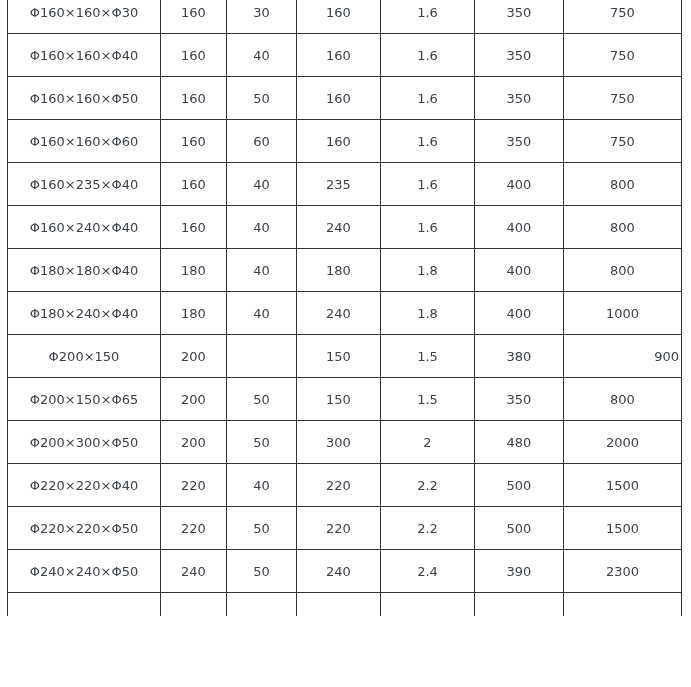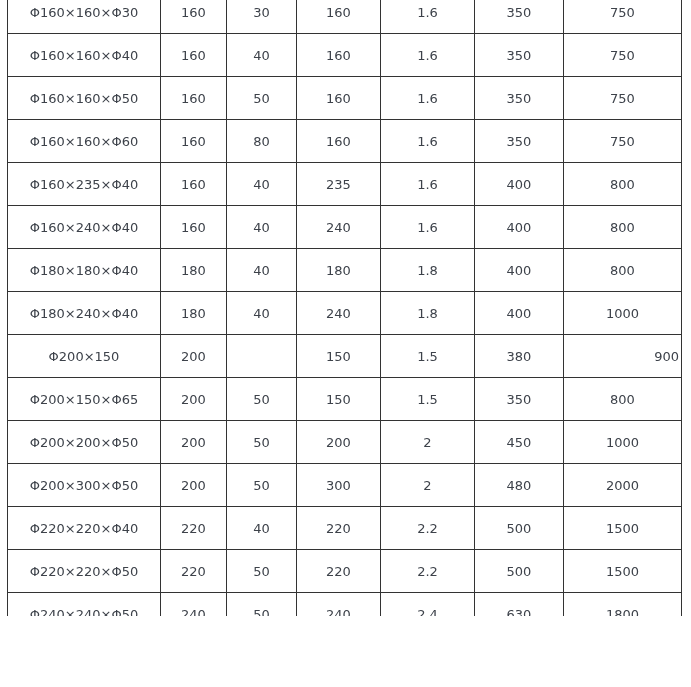--- a/index.html
+++ b/index.html
@@ -73,21 +73,21 @@
           <td style="border-color: rgb(51, 51, 51);">160</td>
           <td style="border-color: rgb(51, 51, 51);">50</td>
           <td style="border-color: rgb(51, 51, 51);">160</td>
           <td style="border-color: rgb(51, 51, 51);">1.6</td>
           <td style="border-color: rgb(51, 51, 51);">350</td>
           <td style="border-color: rgb(51, 51, 51);">750</td>
         </tr>
         <tr>
           <td style="border-color: rgb(51, 51, 51);">Φ160×160×Φ60</td>
           <td style="border-color: rgb(51, 51, 51);">160</td>
-          <td style="border-color: rgb(51, 51, 51);">80</td>
+          <td style="border-color: rgb(51, 51, 51);">60</td>
           <td style="border-color: rgb(51, 51, 51);">160</td>
           <td style="border-color: rgb(51, 51, 51);">1.6</td>
           <td style="border-color: rgb(51, 51, 51);">350</td>
           <td style="border-color: rgb(51, 51, 51);">750</td>
         </tr>
         <tr>
           <td style="border-color: rgb(51, 51, 51);">Φ160×235×Φ40</td>
           <td style="border-color: rgb(51, 51, 51);">160</td>
           <td style="border-color: rgb(51, 51, 51);">40</td>
           <td style="border-color: rgb(51, 51, 51);">235</td>
@@ -134,29 +134,20 @@
         <tr>
           <td style="border-color: rgb(51, 51, 51);">Φ200×150×Φ65</td>
           <td style="border-color: rgb(51, 51, 51);">200</td>
           <td style="border-color: rgb(51, 51, 51);">50</td>
           <td style="border-color: rgb(51, 51, 51);">150</td>
           <td style="border-color: rgb(51, 51, 51);">1.5</td>
           <td style="border-color: rgb(51, 51, 51);">350</td>
           <td style="border-color: rgb(51, 51, 51);">800</td>
         </tr>
         <tr>
-          <td style="border-color: rgb(51, 51, 51);">Φ200×200×Φ50</td>
-          <td style="border-color: rgb(51, 51, 51);">200</td>
-          <td style="border-color: rgb(51, 51, 51);">50</td>
-          <td style="border-color: rgb(51, 51, 51);">200</td>
-          <td style="border-color: rgb(51, 51, 51);">2</td>
-          <td style="border-color: rgb(51, 51, 51);">450</td>
-          <td style="border-color: rgb(51, 51, 51);">1000</td>
-        </tr>
-        <tr>
           <td style="border-color: rgb(51, 51, 51);">Φ200×300×Φ50</td>
           <td style="border-color: rgb(51, 51, 51);">200</td>
           <td style="border-color: rgb(51, 51, 51);">50</td>
           <td style="border-color: rgb(51, 51, 51);">300</td>
           <td style="border-color: rgb(51, 51, 51);">2</td>
           <td style="border-color: rgb(51, 51, 51);">480</td>
           <td style="border-color: rgb(51, 51, 51);">2000</td>
         </tr>
         <tr>
           <td style="border-color: rgb(51, 51, 51);">Φ220×220×Φ40</td>
@@ -175,22 +166,22 @@
           <td style="border-color: rgb(51, 51, 51);">2.2</td>
           <td style="border-color: rgb(51, 51, 51);">500</td>
           <td style="border-color: rgb(51, 51, 51);">1500</td>
         </tr>
         <tr>
           <td style="border-color: rgb(51, 51, 51);">Φ240×240×Φ50</td>
           <td style="border-color: rgb(51, 51, 51);">240</td>
           <td style="border-color: rgb(51, 51, 51);">50</td>
           <td style="border-color: rgb(51, 51, 51);">240</td>
           <td style="border-color: rgb(51, 51, 51);">2.4</td>
-          <td style="border-color: rgb(51, 51, 51);">630</td>
-          <td style="border-color: rgb(51, 51, 51);">1800</td>
+          <td style="border-color: rgb(51, 51, 51);">390</td>
+          <td style="border-color: rgb(51, 51, 51);">2300</td>
         </tr>
         <tr>
           <td style="border-color: rgb(51, 51, 51);"></td>
           <td style="border-color: rgb(51, 51, 51);"></td>
           <td style="border-color: rgb(51, 51, 51);"></td>
           <td style="border-color: rgb(51, 51, 51);"></td>
           <td style="border-color: rgb(51, 51, 51);"></td>
           <td style="border-color: rgb(51, 51, 51);"></td>
           <td style="border-color: rgb(51, 51, 51);"></td>
         </tr>

